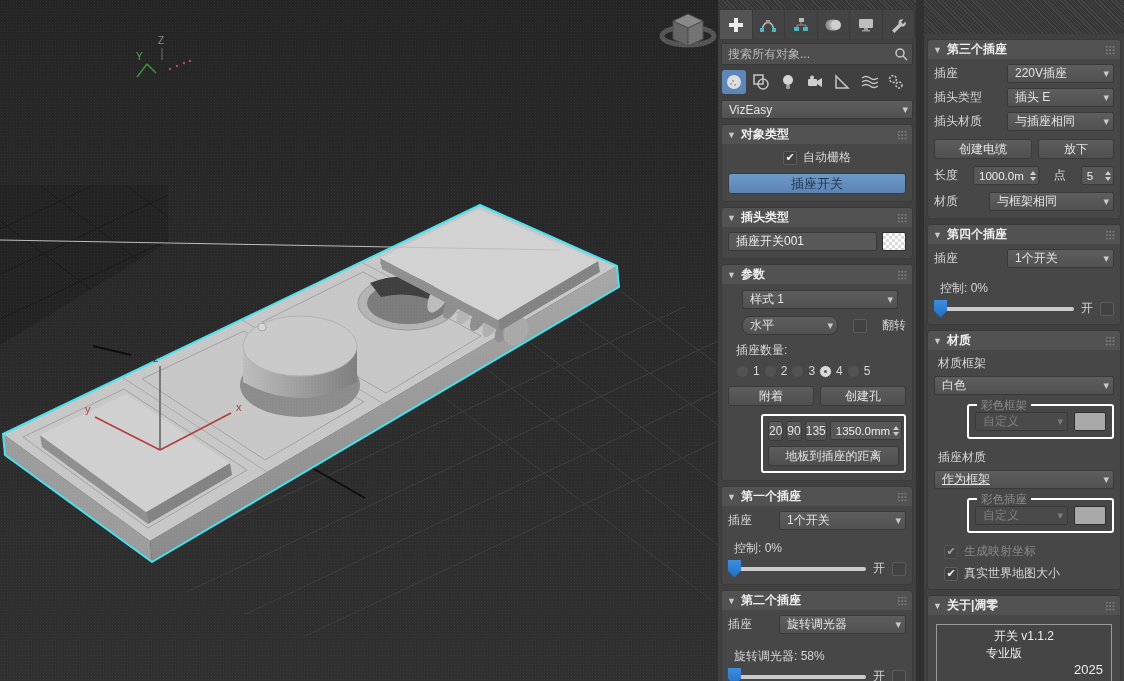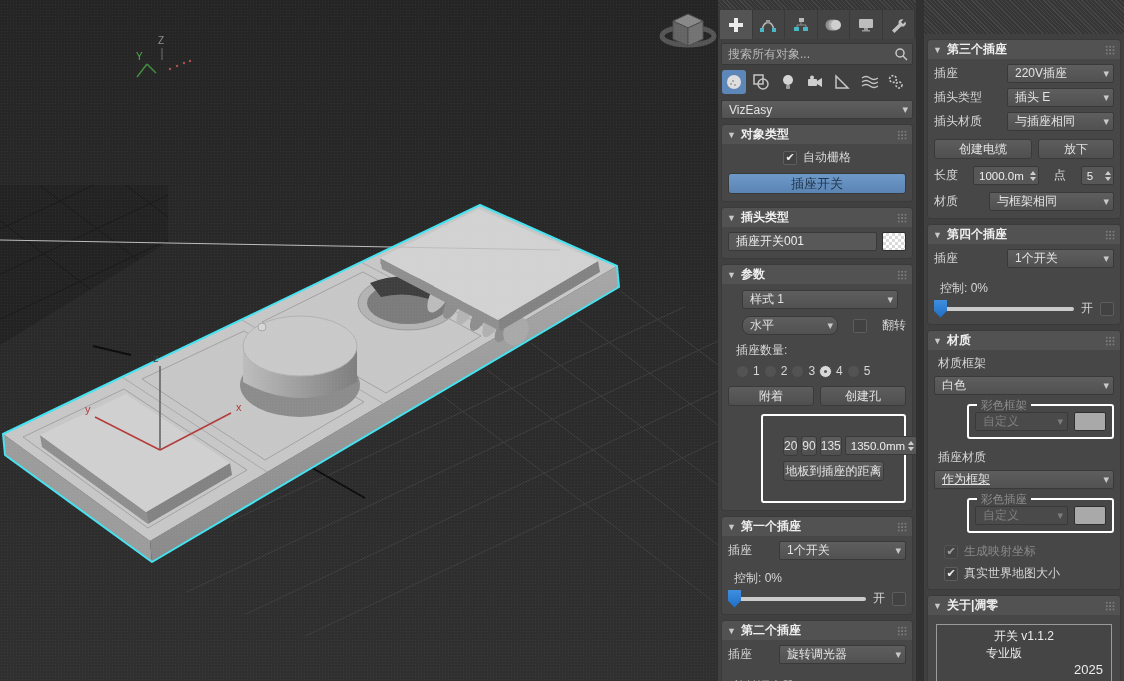--- a/index.html
+++ b/index.html
@@ -420,21 +420,21 @@
           <span>5</span>
         </div>
         <div style="display:flex;gap:6px;margin-top:8px;">
           <div class="btn" style="flex:1;">
             <span>附着</span>
           </div>
           <div class="btn" style="flex:1;">
             <span>创建孔</span>
           </div>
         </div>
-        <div class="group" style="margin-top:8px;padding:20px;text-align:center;">
+        <div class="group" style="margin-top:8px;padding:5px;text-align:center;">
           <div style="display:flex;gap:3px;">
             <div class="btn" style="width:28px;">
               <span>20</span>
             </div>
             <div class="btn" style="width:28px;">
               <span>90</span>
             </div>
             <div class="btn" style="width:32px;">
               <span>135</span>
             </div>

